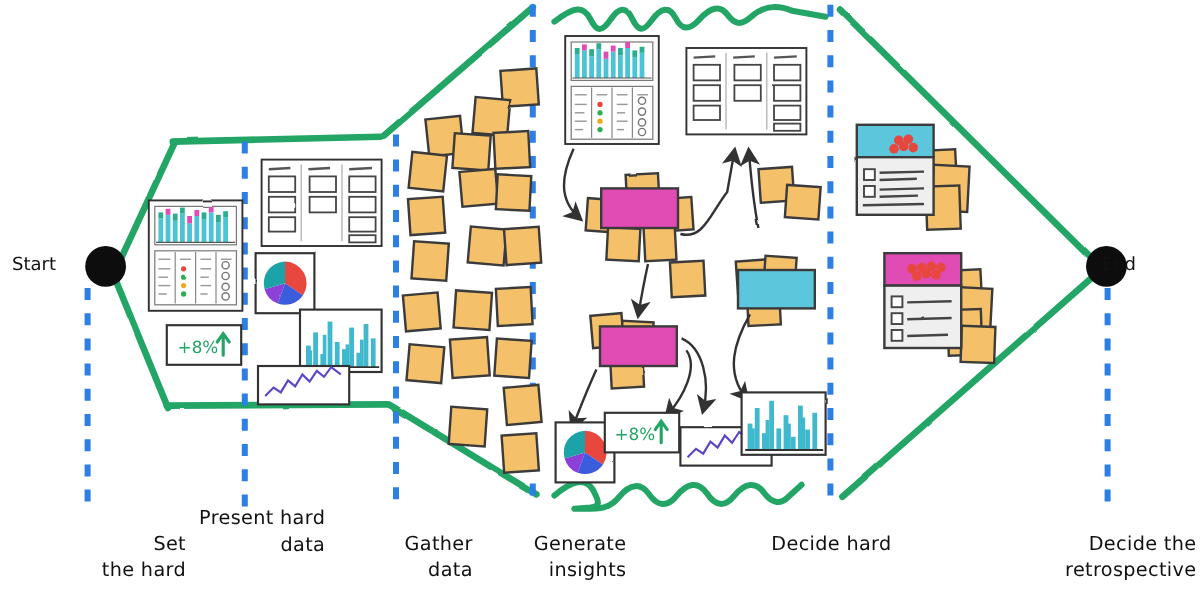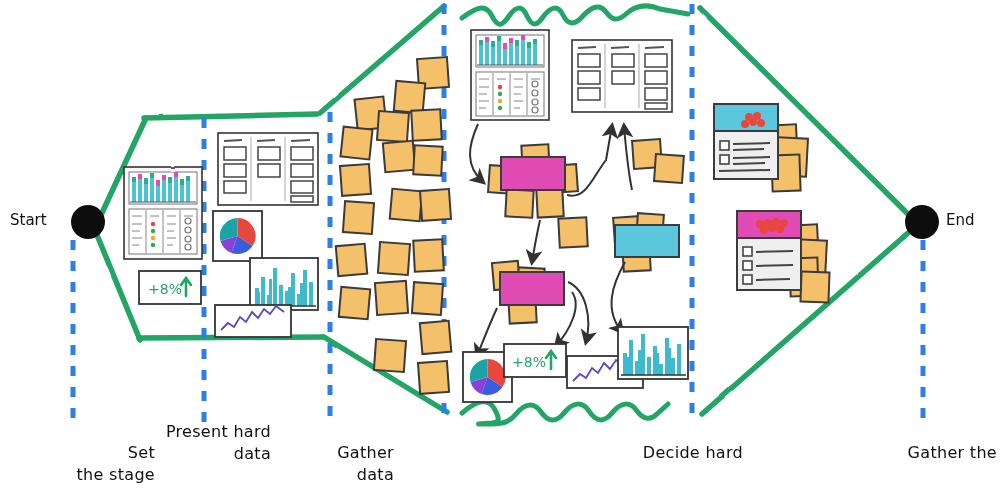--- a/index.html
+++ b/index.html
@@ -454,34 +454,39 @@
     <g stroke="#444" stroke-width="2">
       <line x1="756" y1="252" x2="793" y2="251"></line>
       <line x1="756" y1="266" x2="793" y2="265"></line>
       <line x1="756" y1="280" x2="790" y2="279"></line>
     </g>
   </g>
 
 </svg>
 
 <div class="node-lbl" style="left:10px;top:211px;">Start</div>
-<div class="node-lbl" style="left:946px;top:211px;">End</div>
+<div class="node-lbl" style="left:918px;top:211px;">End</div>
 
 <div class="lbl" style="left:35px;top:442px;width:120px;">
   <div>Set</div>
-      <div>the stage</div>
+      <div>the hard</div>
 </div>
 <div class="lbl" style="left:141px;top:421px;width:130px;">
   <div>Present hard</div>
       <div>data</div>
 </div>
 <div class="lbl" style="left:274px;top:442px;width:120px;">
   <div>Gather</div>
       <div>data</div>
 </div>
+<div class="lbl" style="left:402px;top:442px;width:120px;">
+  <div>Generate</div>
+      <div>insights</div>
+</div>
 <div class="lbl" style="left:613px;top:442px;width:130px;">
   <div>Decide hard</div>
 </div>
 <div class="lbl" style="left:852px;top:442px;width:145px;">
-  <div>Gather the</div>
+  <div>Decide the</div>
+      <div>retrospective</div>
 </div>
 
 </div>
 
 </body></html>

